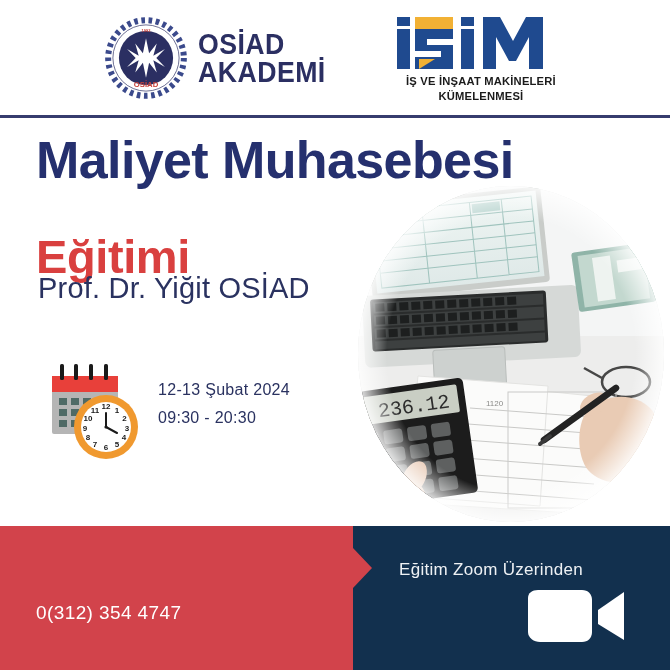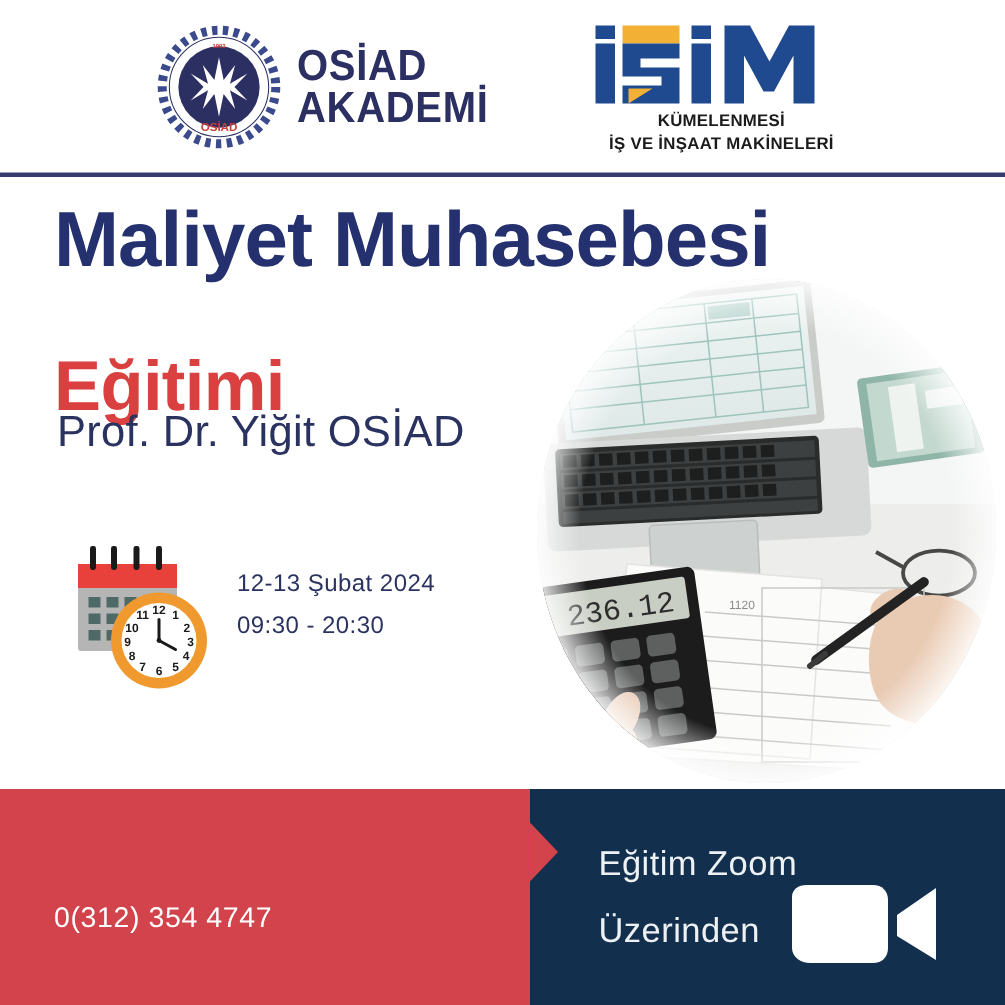--- a/index.html
+++ b/index.html
@@ -157,21 +157,21 @@
     color: #ffffff;
     font-size: 19px;
     line-height: 1.68;
     letter-spacing: 0.4px;
     margin-top: 32px;
   }
   .zoom-note {
     position: absolute;
     left: 399px; top: 553px;
     color: #eef1f4;
-    font-size: 23px;
+    font-size: 17px;
     line-height: 1.95;
     letter-spacing: 0.3px;
     max-width: 210px;
   }
   .zoom-cam {
     position: absolute;
     left: 524px; top: 588px;
     width: 106px; height: 58px;
   }
 </style>
@@ -224,22 +224,22 @@
           <polygon points="24,44 40,44 24,54" fill="#f2b134"></polygon>
 
           <rect x="66" y="14" width="13" height="40" fill="#1f4a8f"></rect>
           <rect x="66" y="2" width="13" height="9" fill="#1f4a8f"></rect>
 
           <polygon points="88,54 88,2 105,2 118,26 131,2 148,2 148,54 134,54 134,22 121,46 114,46 101,22 101,54" fill="#1f4a8f"></polygon>
           <polygon points="88,2 105,2 101,12 88,12" fill="#f2b134" opacity="0"></polygon>
         </svg>
       </div>
       <div class="isim-sub">
+        <div>İŞ VE İNŞAAT MAKİNELERİ</div>
         <div>KÜMELENMESİ</div>
-        <div>İŞ VE İNŞAAT MAKİNELERİ</div>
       </div>
     </div>
   </div>
 
   <div class="divider"></div>
 
   <div class="photo">
     <svg class="photo-inner" viewBox="0 0 306 336" preserveAspectRatio="xMidYMid slice">
       <defs>
         <radialGradient id="fade" cx="50%" cy="50%" r="52%">

